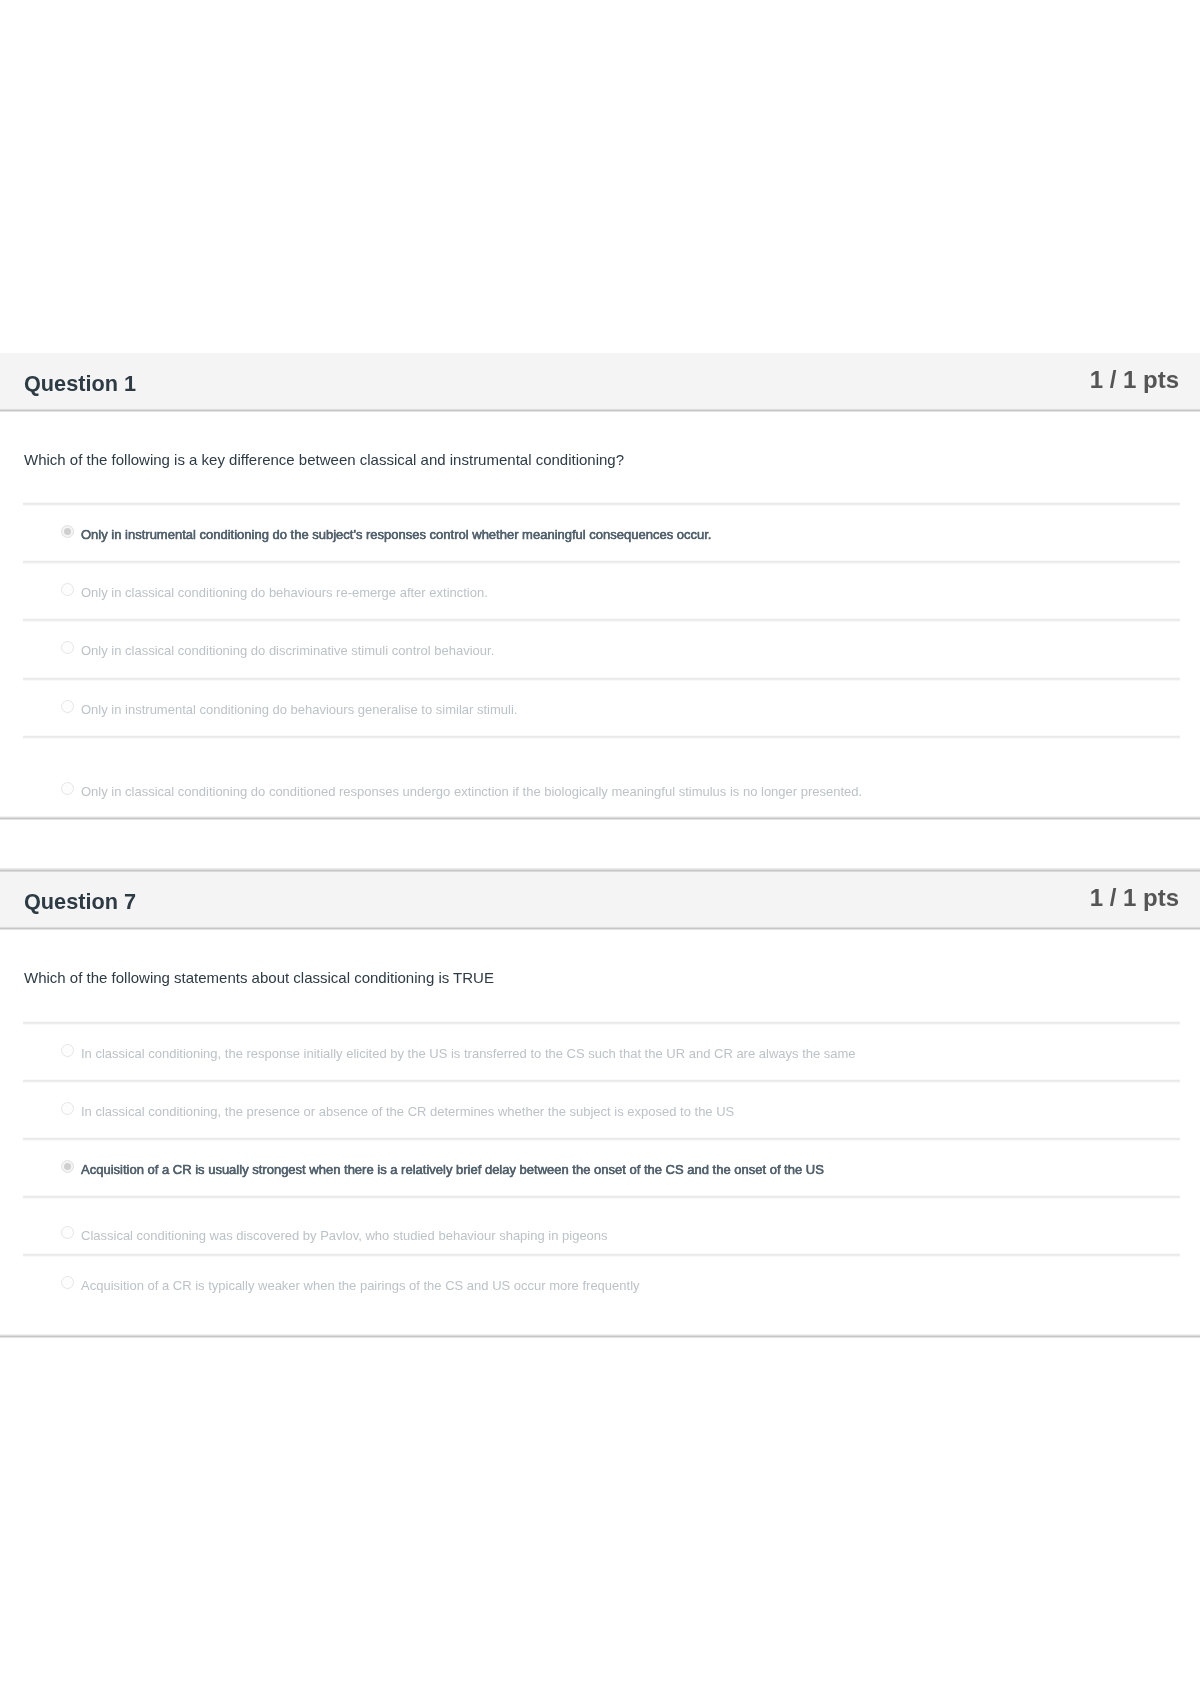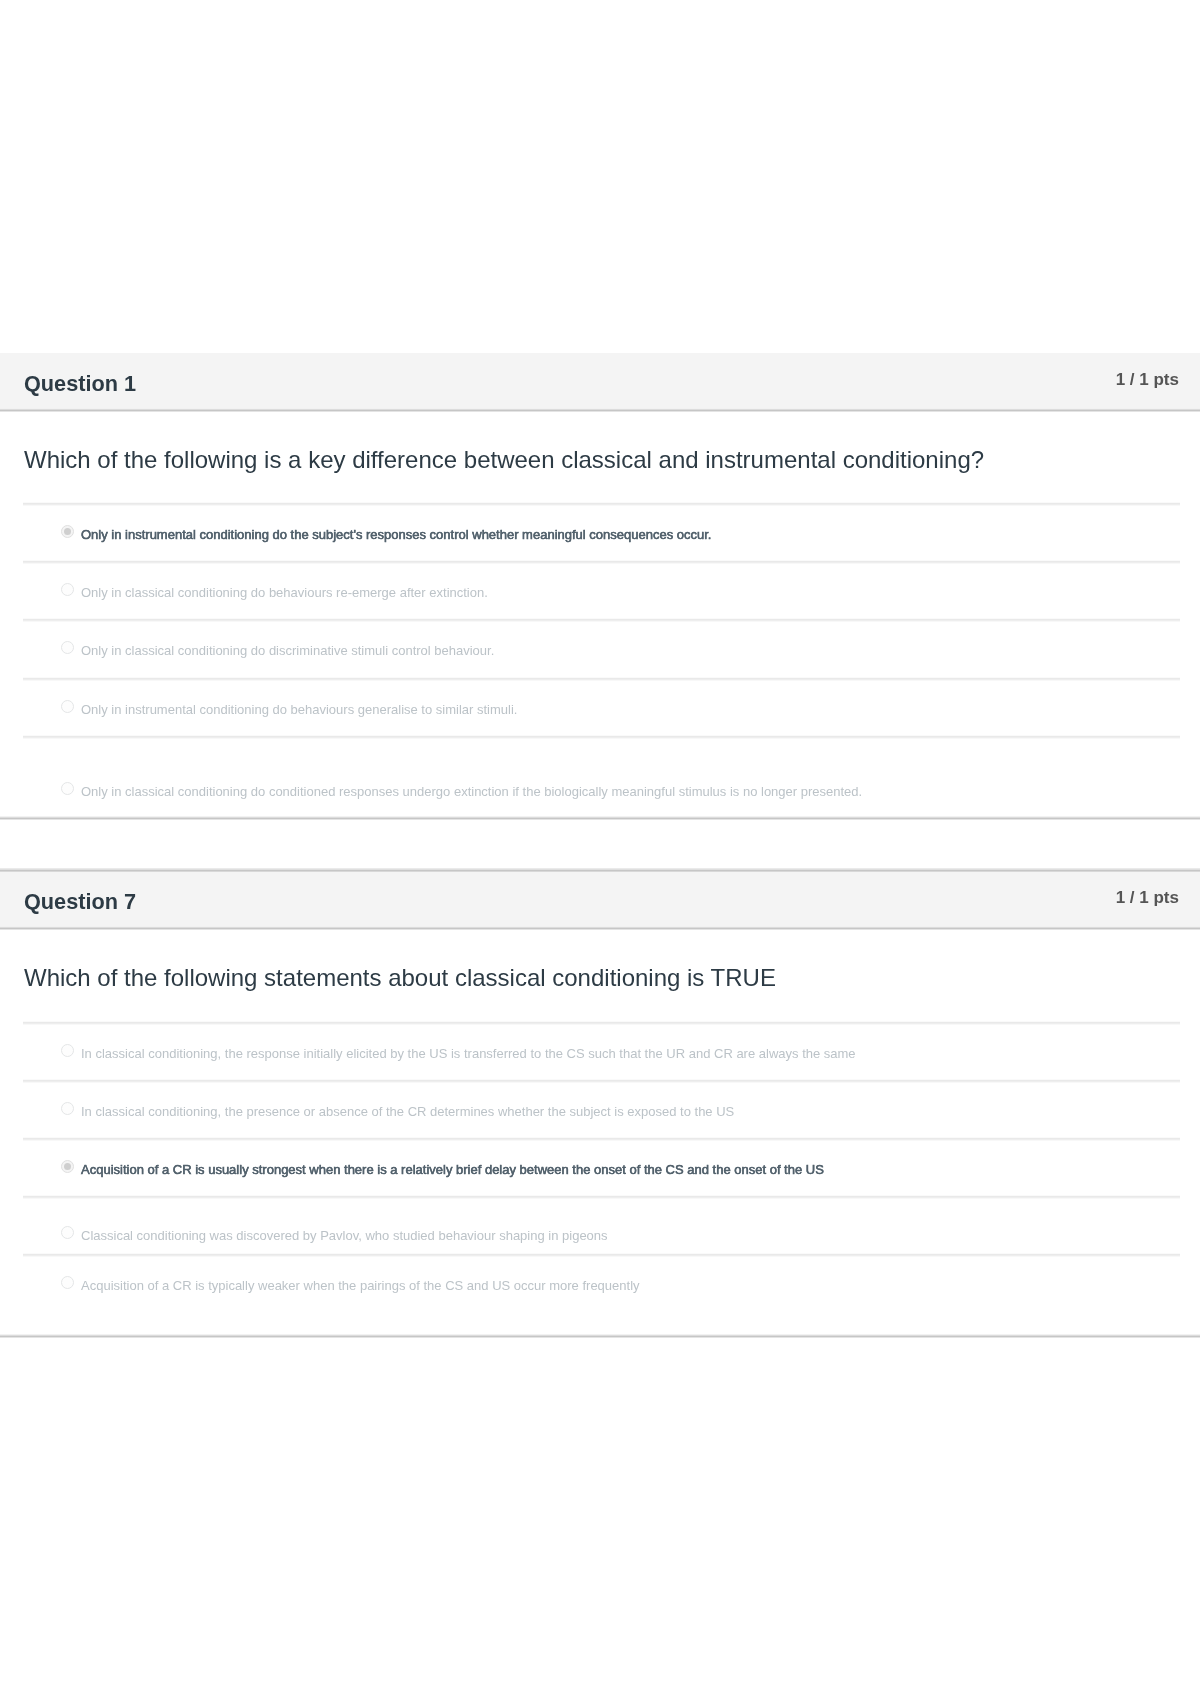--- a/index.html
+++ b/index.html
@@ -29,29 +29,29 @@
 
   .q-name {
     position: absolute; left: 24px; top: 0;
     font-size: 21.7px; font-weight: bold; color: #2d3b45; white-space: nowrap;
   }
   #question-1 .q-name { line-height: 62.03px; }
   #question-2 .q-name { line-height: 59.63px; }
 
   .q-points {
     position: absolute; right: 21px; top: 0;
-    font-size: 17px; font-weight: bold; color: #555555; white-space: nowrap;
+    font-size: 24px; font-weight: bold; color: #555555; white-space: nowrap;
   }
   #question-1 .q-points { line-height: 54.59px; }
   #question-2 .q-points { line-height: 52.59px; }
 
   
   .q-text {
     position: absolute; left: 24px; top: 0;
-    color: #2d3b45; font-size: 24px; white-space: nowrap;
+    color: #2d3b45; font-size: 15px; white-space: nowrap;
   }
   #question-1 .q-text { line-height: 214.03px; }
   #question-2 .q-text { line-height: 220.03px; }
 
   
   .rule {
     position: absolute; left: 0; width: 1200px; height: 4px;
     background: linear-gradient(#f2f2f2 0, #f2f2f2 1px, #dcdcdc 1px, #dcdcdc 2px, #c6c6c6 2px, #c6c6c6 3px, #e4e4e4 3px, #e4e4e4 4px);
   }
   .rule.top {

